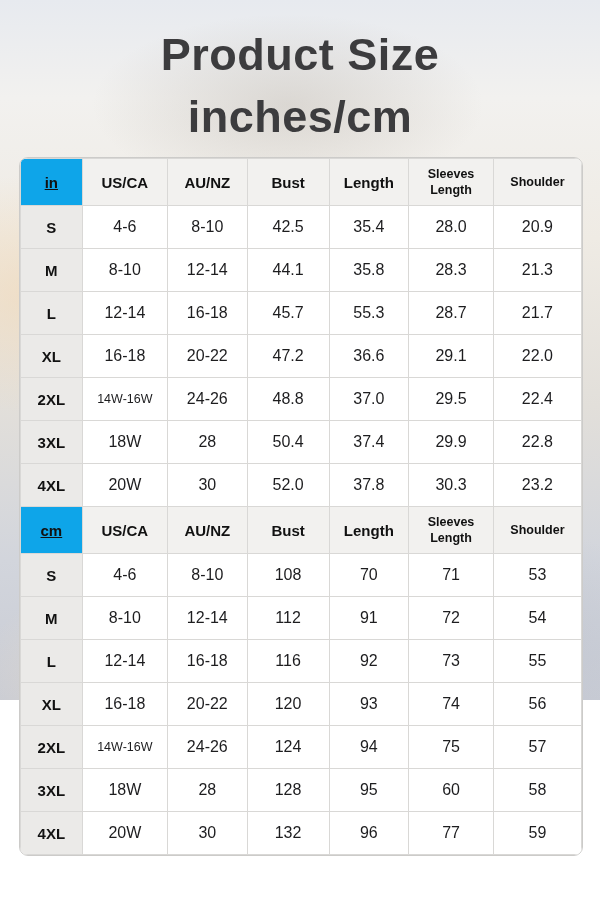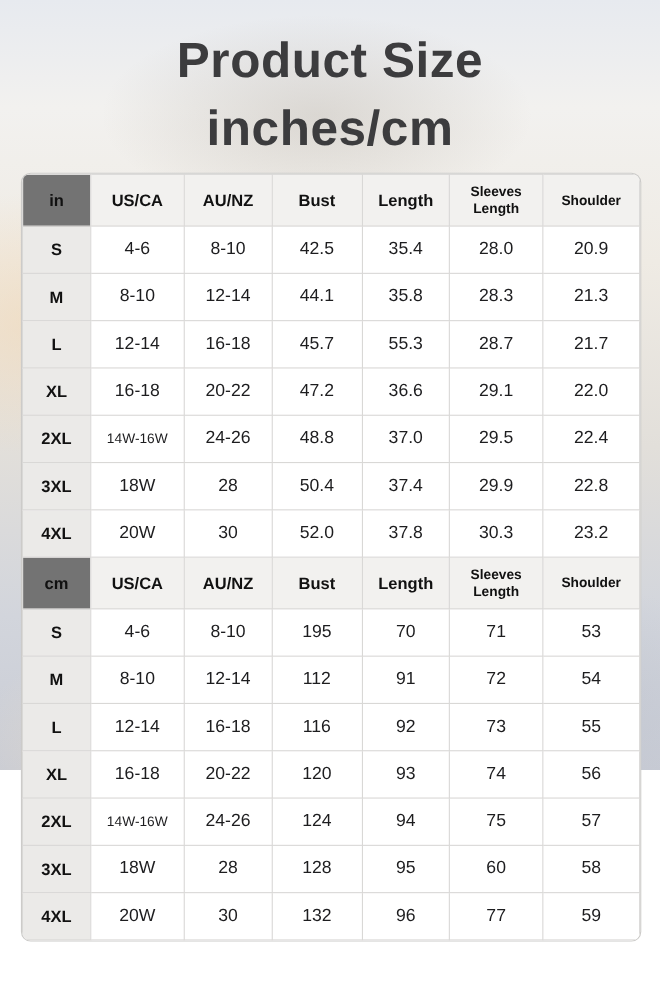--- a/index.html
+++ b/index.html
@@ -47,21 +47,21 @@
     height: 47px; background: #f2f1ef;
     font-size: 15px; font-weight: 700; color: #111111;
   }
   tr.header-row th.small-header {
     font-size: 12.5px; line-height: 1.3;
   }
   tr.data-row th.size-col {
     height: 43px; background: #ebeae8;
     font-size: 15px; font-weight: 700; color: #111111;
   }
-  tr.header-row th.size-col { background: #737373; }
+  tr.header-row th.size-col { background: #0ea5e9; text-decoration: underline; }
   tr.data-row td {
     height: 43px; background: #ffffff;
     font-size: 16px; font-weight: 400; color: #1d1d1f;
   }
   tr.data-row td.small-text { font-size: 12.5px; }
 </style>
 </head>
 <body>
 
 <div class="page">
@@ -160,21 +160,21 @@
             <th>AU/NZ</th>
             <th>Bust</th>
             <th>Length</th>
             <th class="small-header">Sleeves Length</th>
             <th class="small-header">Shoulder</th>
           </tr>
           <tr class="data-row">
             <th class="size-col">S</th>
             <td>4-6</td>
             <td>8-10</td>
-            <td>195</td>
+            <td>108</td>
             <td>70</td>
             <td>71</td>
             <td>53</td>
           </tr>
           <tr class="data-row">
             <th class="size-col">M</th>
             <td>8-10</td>
             <td>12-14</td>
             <td>112</td>
             <td>91</td>

